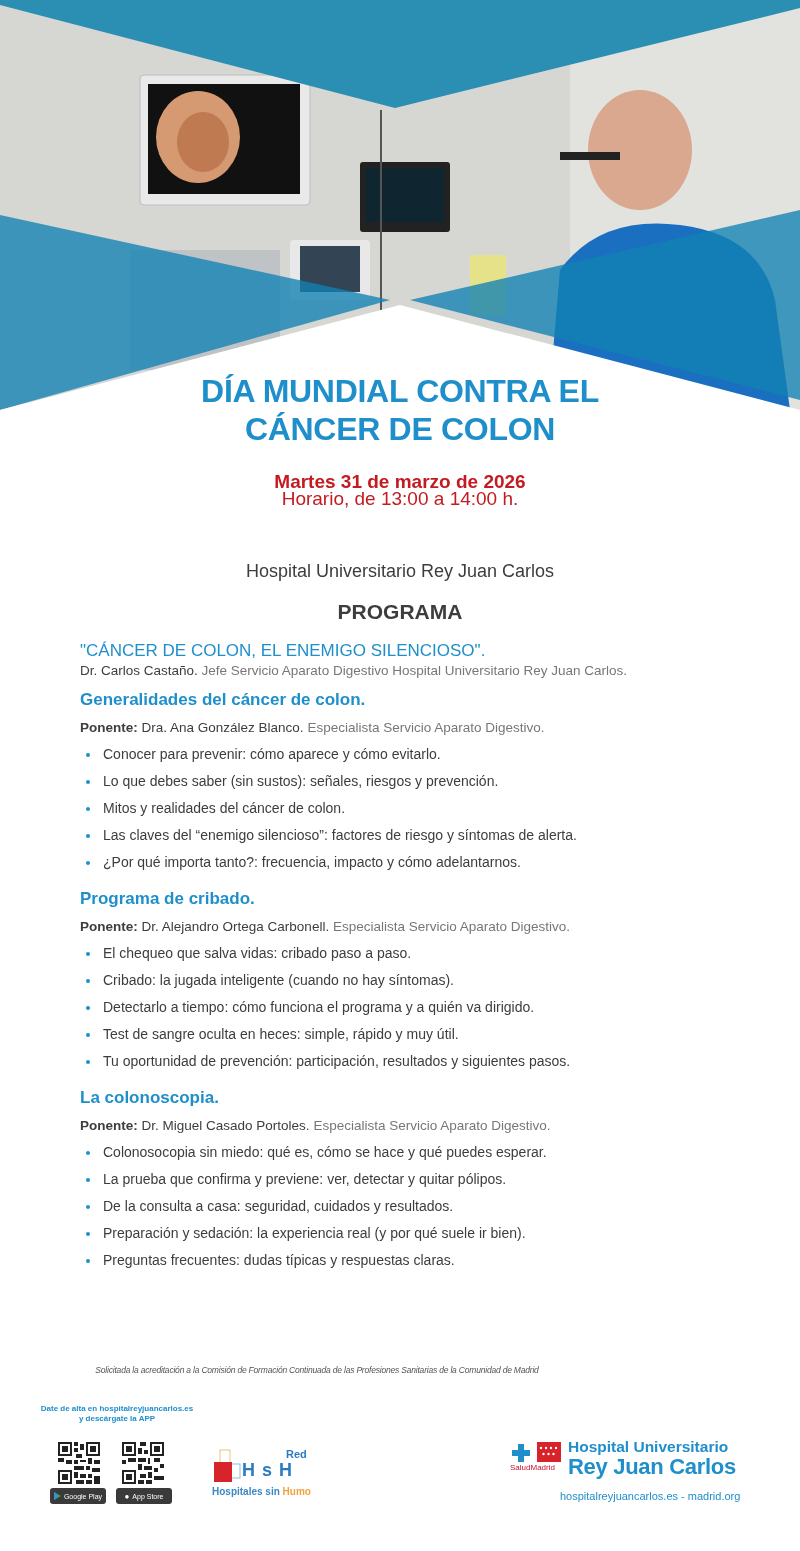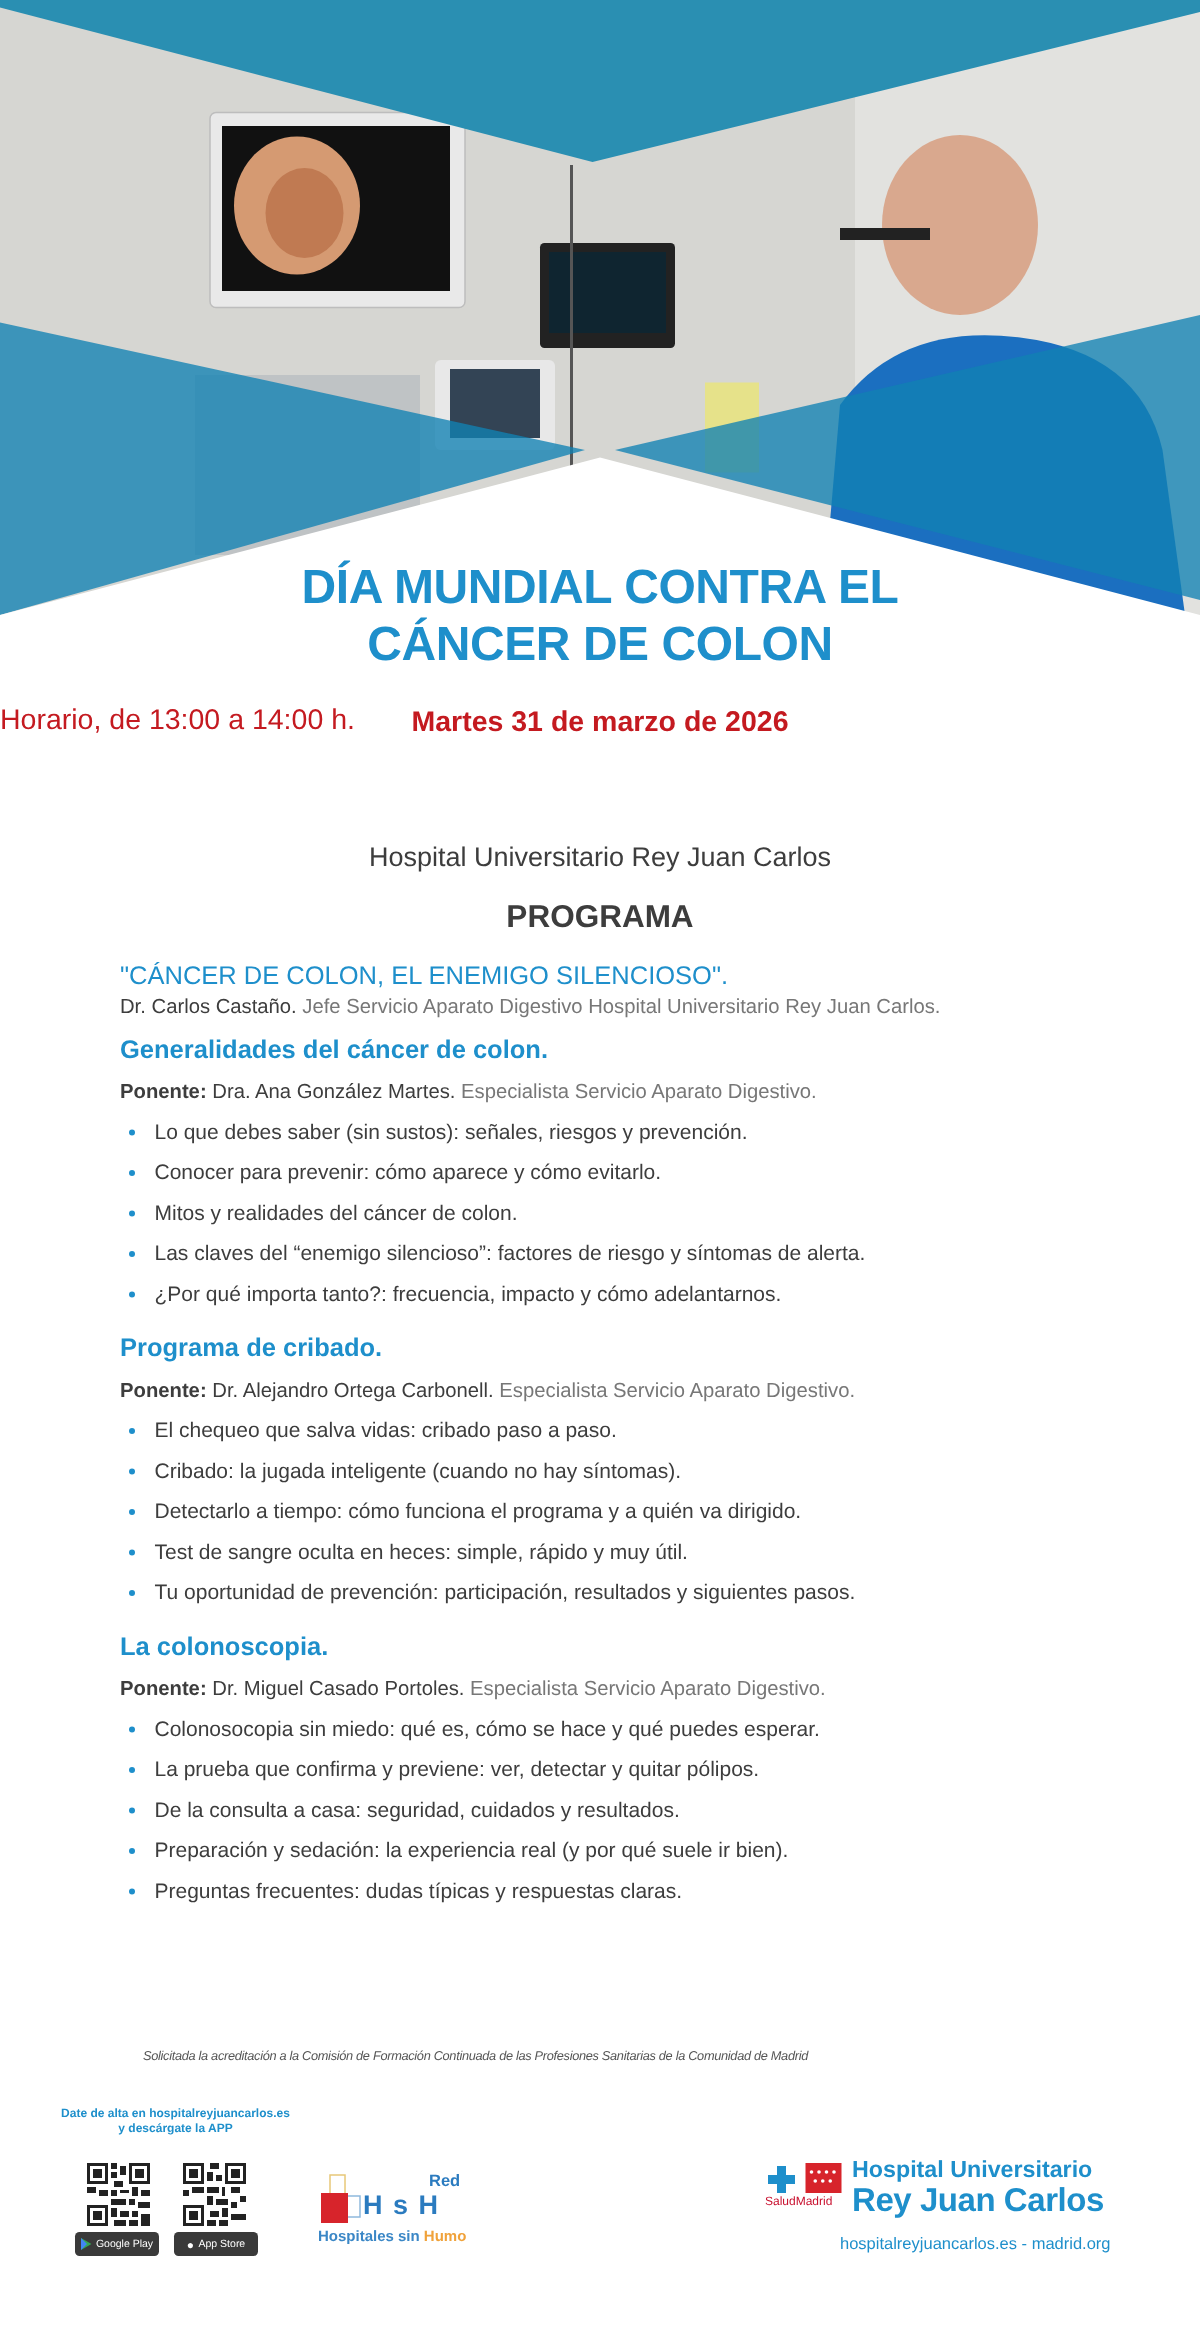--- a/index.html
+++ b/index.html
@@ -7,21 +7,21 @@
   body { font-family: "Liberation Sans", "DejaVu Sans", sans-serif; color: #3a3a3a; position: relative; }
 
   
   .hero { position: absolute; left: 0; top: 0; width: 800px; height: 410px; overflow: hidden; background: #d9d9d6; }
   .hero svg { position: absolute; left: 0; top: 0; }
 
   .title { position: absolute; left: 0; width: 800px; top: 372px; text-align: center;
            color: #1e8fcb; font-weight: bold; font-size: 32px; line-height: 38px; letter-spacing: -0.3px; }
   .date { position: absolute; left: 0; width: 800px; top: 471px; text-align: center;
           color: #c41a20; font-weight: bold; font-size: 19px; }
-  .time { position: absolute; left: 0; width: 800px; top: 470px; text-align: left;
+  .time { position: absolute; left: 0; width: 800px; top: 488px; text-align: center;
           color: #c41a20; font-size: 19px; }
   .venue { position: absolute; left: 0; width: 800px; top: 561px; text-align: center;
            color: #3d3d3d; font-size: 18px; }
 
   .programa { position: absolute; left: 0; width: 800px; top: 600px; text-align: center;
               color: #3d3d3d; font-weight: bold; font-size: 21px; }
 
   .content { position: absolute; left: 80px; top: 640px; width: 690px; }
   .talk-title { color: #1e8fcb; font-size: 17px; line-height: 22px; }
   .talk-speaker { font-size: 13.5px; color: #3d3d3d; line-height: 18px; }
@@ -111,26 +111,26 @@
     <div class="talk-speaker">
       <span>Dr. Carlos Castaño.</span>
       <span class="role">Jefe Servicio Aparato Digestivo Hospital Universitario Rey Juan Carlos.</span>
     </div>
   </div>
 
   <div class="section" style="margin-top:9px;">
     <div class="section-title">Generalidades del cáncer de colon.</div>
     <div class="speaker">
       <b>Ponente:</b>
-      <span>Dra. Ana González Martes.</span>
+      <span>Dra. Ana González Blanco.</span>
       <span class="role">Especialista Servicio Aparato Digestivo.</span>
     </div>
     <ul class="bullets">
+      <li>Conocer para prevenir: cómo aparece y cómo evitarlo.</li>
       <li>Lo que debes saber (sin sustos): señales, riesgos y prevención.</li>
-      <li>Conocer para prevenir: cómo aparece y cómo evitarlo.</li>
       <li>Mitos y realidades del cáncer de colon.</li>
       <li>Las claves del “enemigo silencioso”: factores de riesgo y síntomas de alerta.</li>
       <li>¿Por qué importa tanto?: frecuencia, impacto y cómo adelantarnos.</li>
     </ul>
   </div>
 
   <div class="section" style="margin-top:12px;">
     <div class="section-title">Programa de cribado.</div>
     <div class="speaker">
       <b>Ponente:</b>

